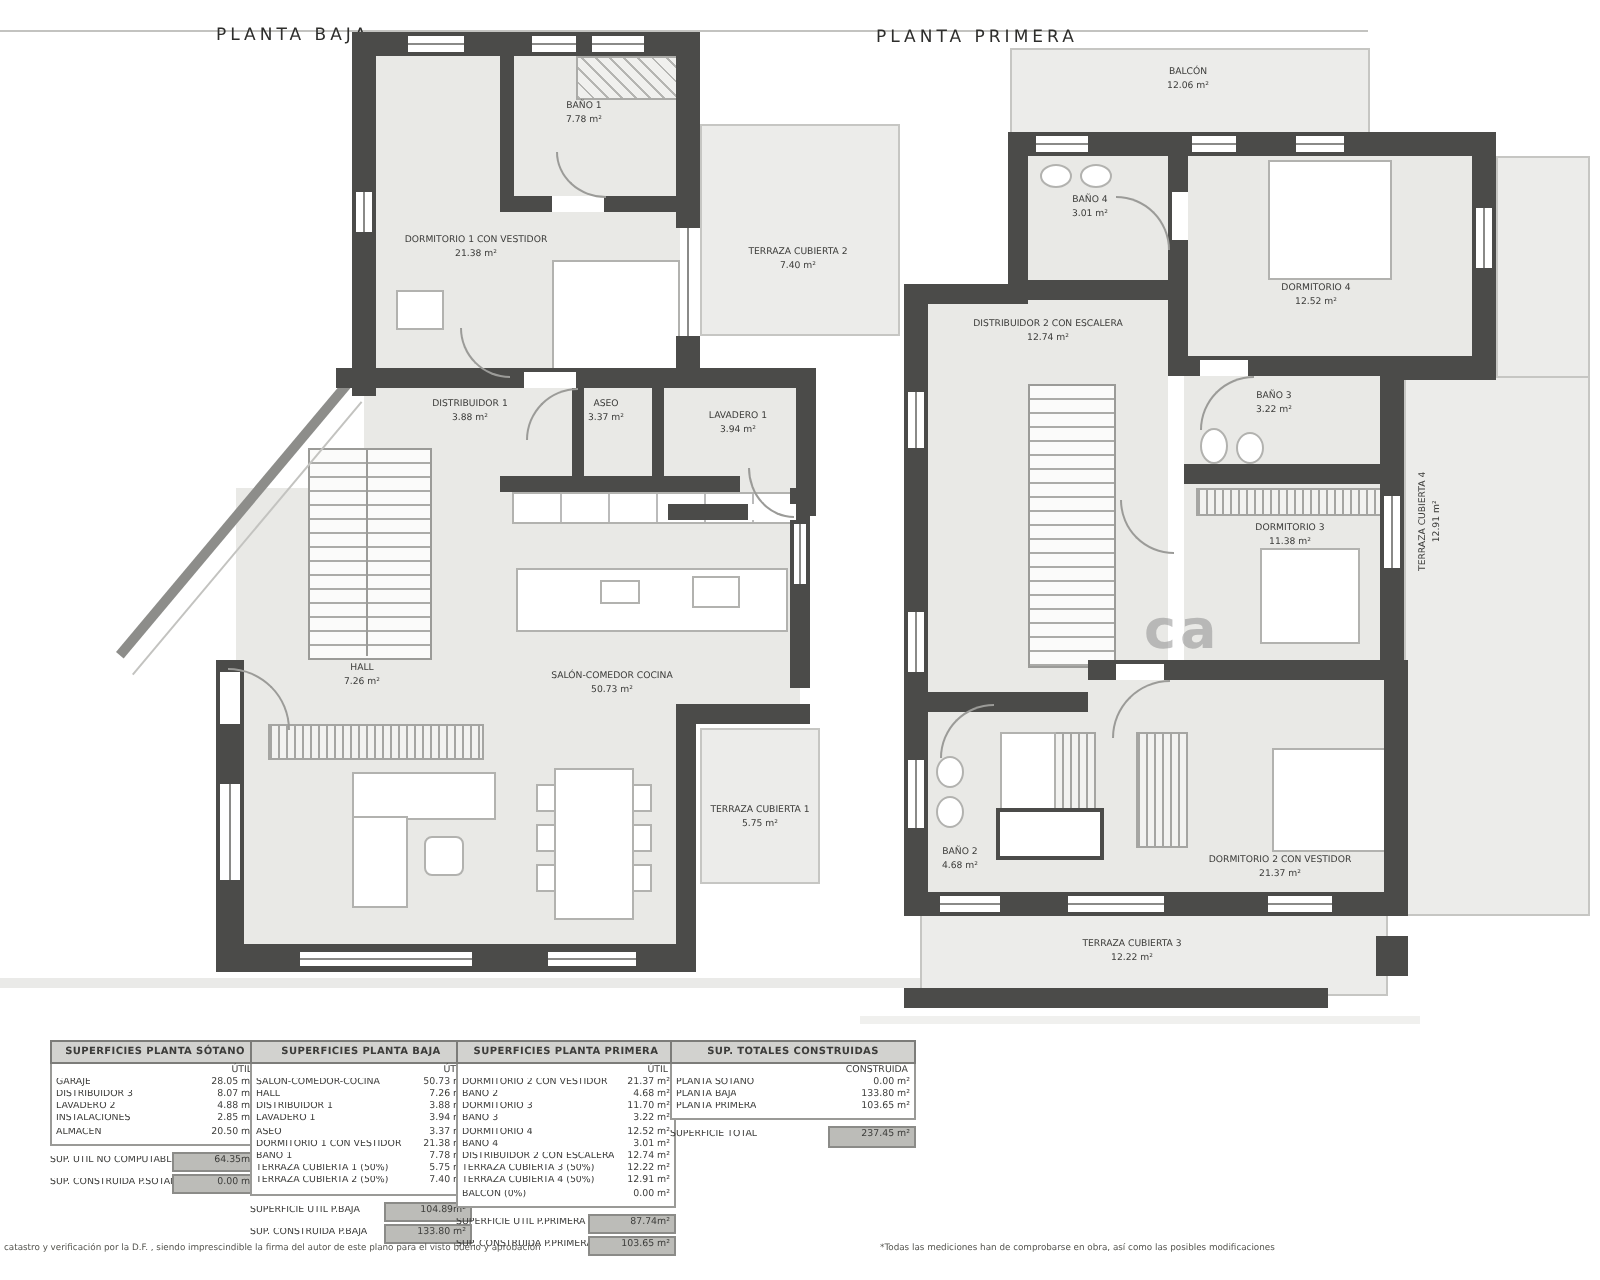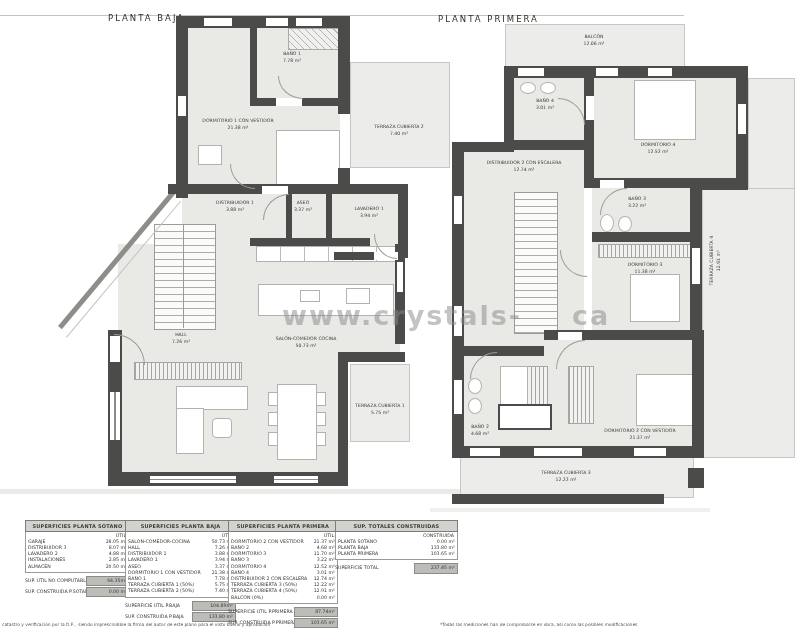--- a/index.html
+++ b/index.html
@@ -262,21 +262,20 @@
     <div class="lbl" style="left:585px;top:428px;width:110px;">
       <span>DORMITORIO 2 CON VESTIDOR</span>
       <span>21.37 m²</span>
     </div>
     <div class="lbl" style="left:521px;top:470px;width:90px;">
       <span>TERRAZA CUBIERTA 3</span>
       <span>12.22 m²</span>
     </div>
   </div>
 
-  <div class="wm" style="left:282px;">www.crystals-</div>
   <div class="wm" style="left:572px;">ca</div>
 
   <div class="tbl" style="left:25px;top:520px;width:105px;">
     <div class="thd">SUPERFICIES PLANTA SÓTANO</div>
     <div class="tbody">
       <div class="colhead">ÚTIL</div>
       <div>
           <div class="trow">
             <span class="tlabel">GARAJE</span>
             <span class="tval">28.05 m²</span>

